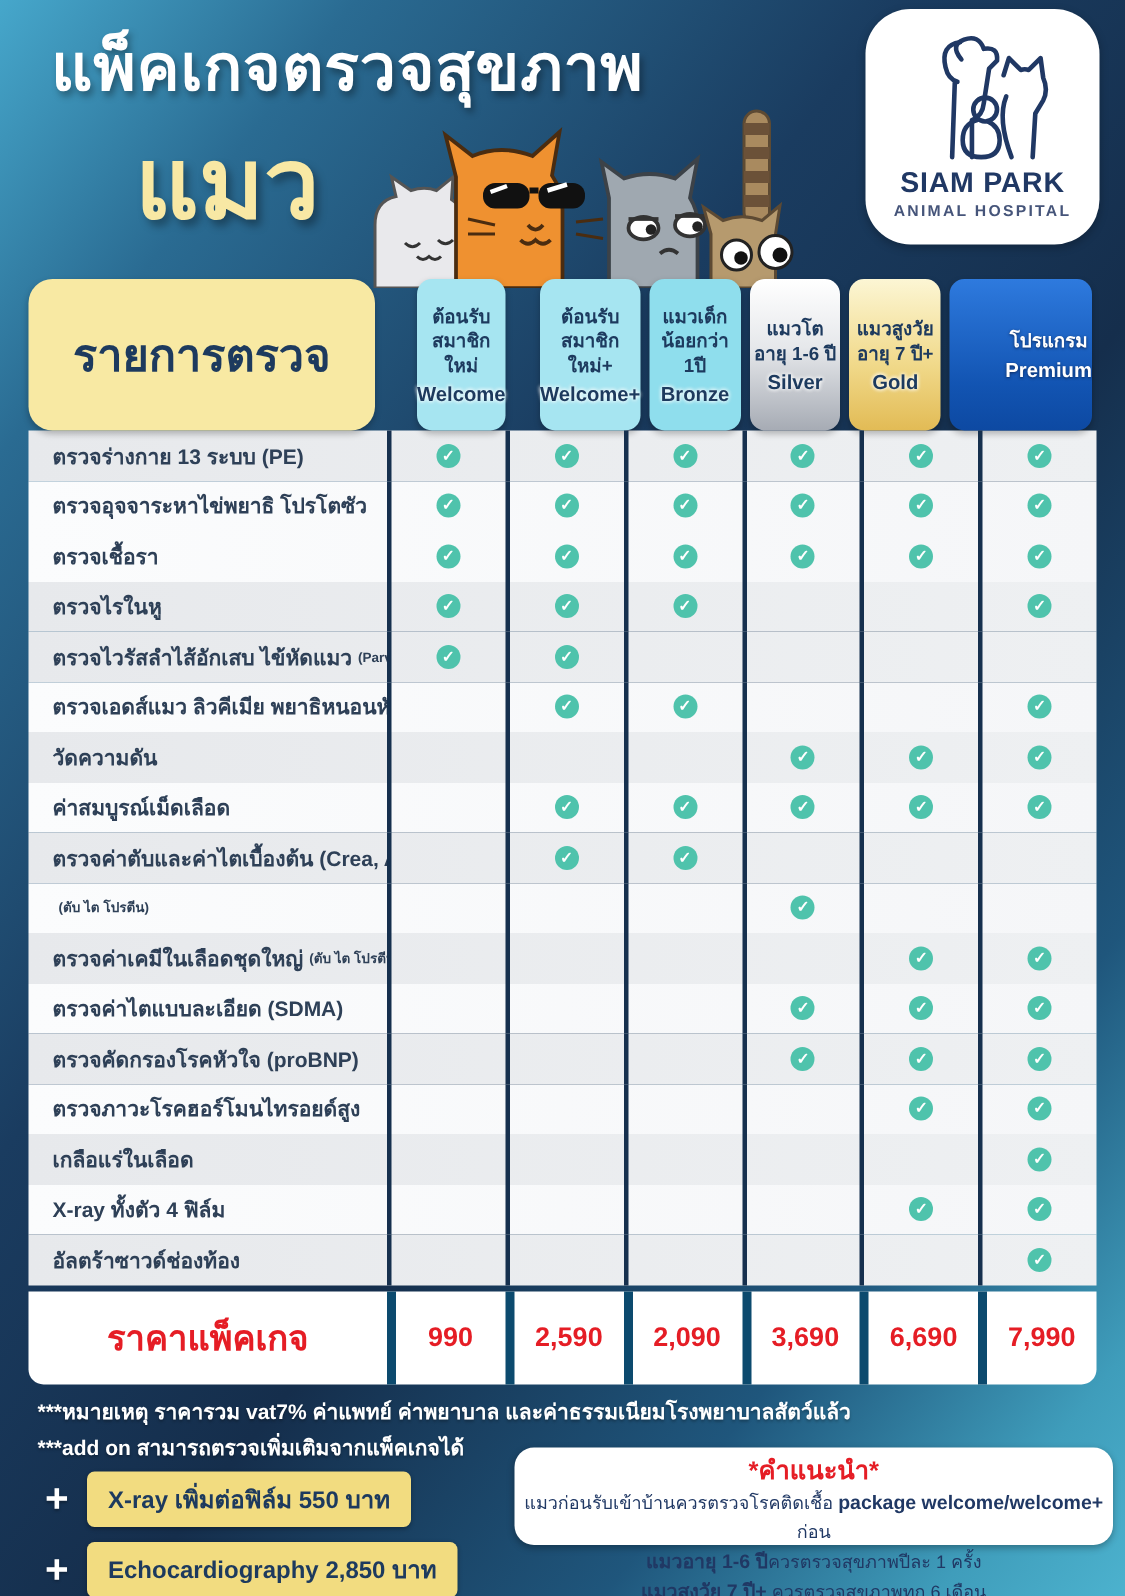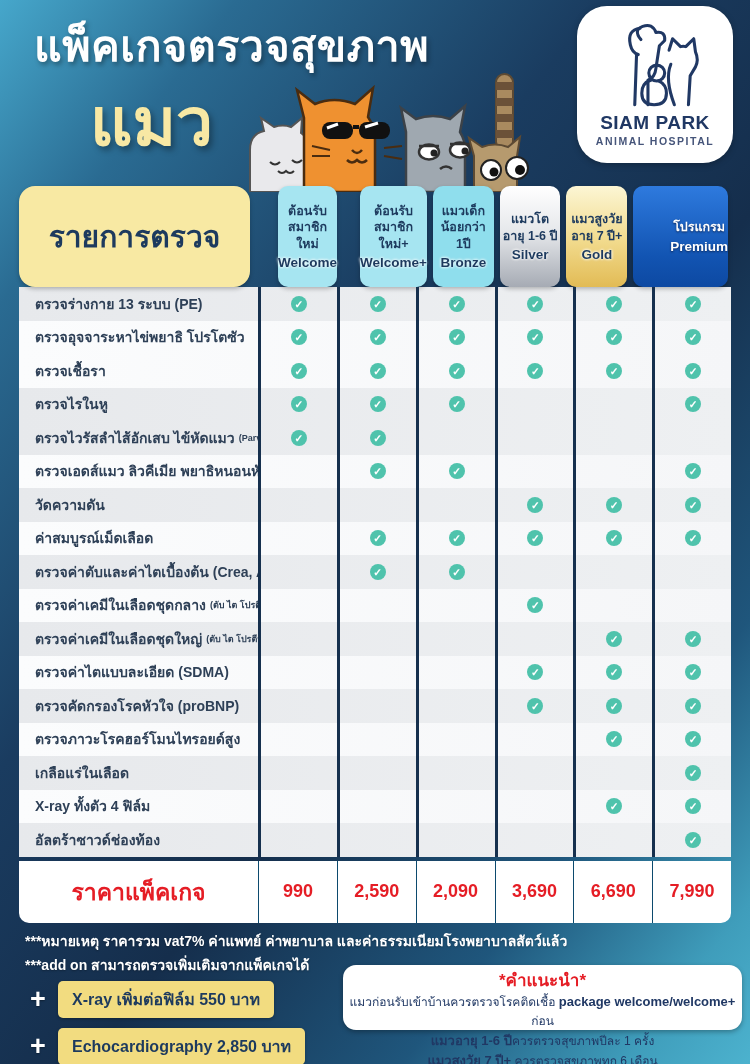--- a/index.html
+++ b/index.html
@@ -51,21 +51,21 @@
   .lbl{font-size:14px;font-weight:600;}
   .note{font-size:9px;font-weight:600;margin-left:4px;}
   .cell{border-left:3px solid #16304e;display:flex;align-items:center;justify-content:center;}
   .chk{width:16px;height:16px;border-radius:50%;background:#4fc3ac;display:flex;align-items:center;
     justify-content:center;}
   .chk::before{content:"✓";color:#ffffff;font-size:10.5px;font-weight:800;line-height:1;}
   .pricerow{display:grid;grid-template-columns:239px repeat(6,1fr);height:62px;background:#ffffff;
     margin-top:4px;border-radius:0 0 10px 10px;}
   .price-label{display:flex;align-items:center;justify-content:center;color:#e51d25;
     font-size:23px;font-weight:800;}
-  .price-cell{border-left:1px solid #0c4a6e;display:flex;align-items:center;justify-content:center;
+  .price-cell{border-left:6px solid #0c4a6e;display:flex;align-items:center;justify-content:center;
     color:#e51d25;font-size:18px;font-weight:800;}
   .notes{position:absolute;left:25px;top:930px;color:#ffffff;font-size:14px;font-weight:600;
     line-height:1.7;text-shadow:0 1px 2px rgba(0,0,0,.3);}
   .addons{position:absolute;left:30px;top:981px;}
   .addon{display:flex;align-items:center;margin-bottom:10px;}
   .plus-icon{color:#ffffff;font-size:27px;font-weight:800;width:28px;line-height:1;
     text-shadow:0 1px 2px rgba(0,0,0,.35);}
   .addon-btn{background:#f2dc80;color:#1d3a5e;font-weight:800;font-size:16px;
     padding:6px 14px;border-radius:5px;box-shadow:0 1px 3px rgba(0,0,0,.3);}
   .reco{position:absolute;left:343px;top:965px;width:399px;height:65px;background:#ffffff;
@@ -353,21 +353,20 @@
           </div>
           <div class="cell">
             <div class="chk"></div>
           </div>
           <div class="cell"></div>
           <div class="cell"></div>
           <div class="cell"></div>
         </div>
         <div class="row even">
           <div class="lbl-cell">
-            <span class="lbl">ตรวจค่าเคมีในเลือดชุดกลาง</span>
             <span class="note">(ตับ ไต โปรตีน)</span>
           </div>
           <div class="cell"></div>
           <div class="cell"></div>
           <div class="cell"></div>
           <div class="cell">
             <div class="chk"></div>
           </div>
           <div class="cell"></div>
           <div class="cell"></div>

